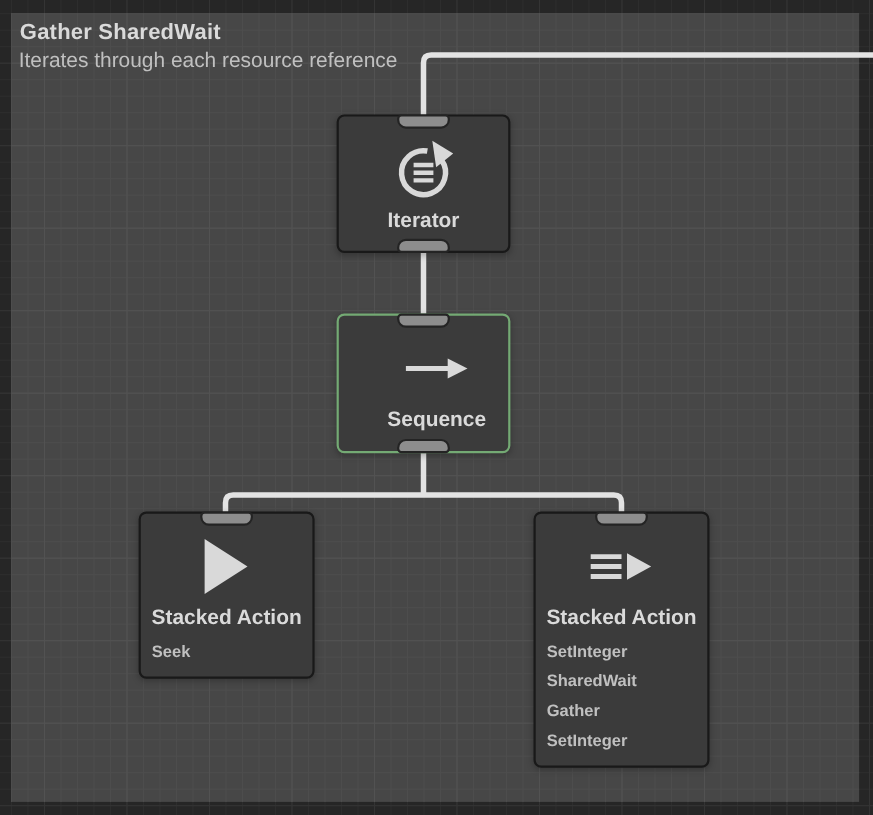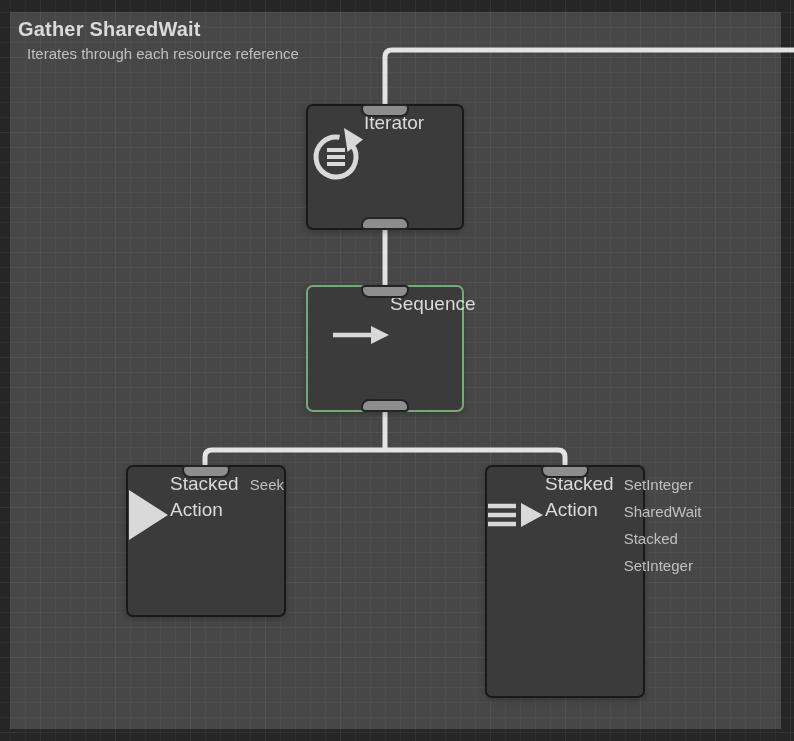--- a/index.html
+++ b/index.html
@@ -26,32 +26,33 @@
     background-size:75px 75px,75px 75px,15px 15px,15px 15px;
     background-position:30px 0,0 45px,0 0,0 0;
     z-index:0;
   }
   .panel-title{
     position:absolute;left:8px;top:6px;
     font-size:20px;font-weight:700;color:var(--text-bright,#dadada);
     letter-spacing:0.2px;
   }
   .panel-subtitle{
-    position:absolute;left:17px;top:33px;
-    font-size:15px;color:var(--text-dim,#bdbdbd);
+    position:absolute;left:7px;top:33px;
+    font-size:19px;color:var(--text-dim,#bdbdbd);
   }
   svg.wires{position:absolute;left:0;top:0;z-index:1;}
   .wire{stroke:var(--wire,#e3e3e3);stroke-width:5;fill:none;}
   .node{
     position:absolute;box-sizing:border-box;z-index:2;
     background:var(--node-fill,#3b3b3b);
     border:2px solid var(--node-border,#191919);
     border-radius:7px;
-    display:flex;align-items:flex-start;
+    display:flex;flex-direction:column;align-items:center;
     box-shadow:0 2px 6px rgba(0,0,0,0.25);
+    font-weight:bold;
   }
   .node.selected{border-color:var(--accent-green,#74aa74);padding-left:24px;}
   .node-iterator{left:306px;top:104px;width:158px;height:126px;}
   .node-sequence{left:306px;top:285px;width:158px;height:127px;}
   .node-action-left{left:126px;top:465px;width:160px;height:152px;}
   .node-action-right{left:485px;top:465px;width:160px;height:233px;}
   .pill{
     position:absolute;left:50%;transform:translateX(-50%);
     width:48px;height:13px;box-sizing:border-box;
     background:var(--pill-fill,#8d8d8d);
@@ -132,16 +133,16 @@
         <line x1="1" y1="16" x2="29" y2="16"></line>
         <line x1="1" y1="25" x2="29" y2="25"></line>
       </g>
       <polygon class="ic-fill" points="34,4 56,16 34,28"></polygon>
     </svg>
   </div>
   <div class="node-label">Stacked Action</div>
   <div class="node-items">
     <div class="node-item">SetInteger</div>
     <div class="node-item">SharedWait</div>
-    <div class="node-item">Stacked</div>
+    <div class="node-item">Gather</div>
     <div class="node-item">SetInteger</div>
   </div>
 </div>
 
 </body></html>

